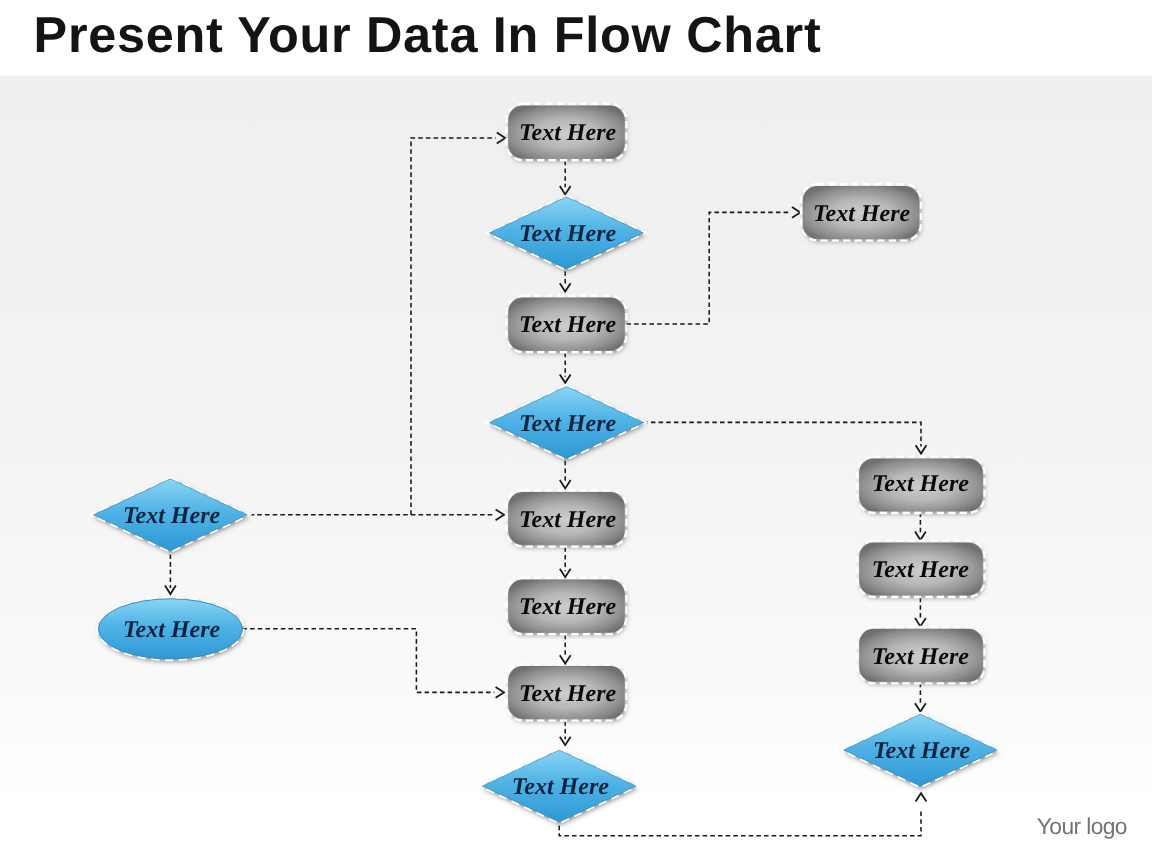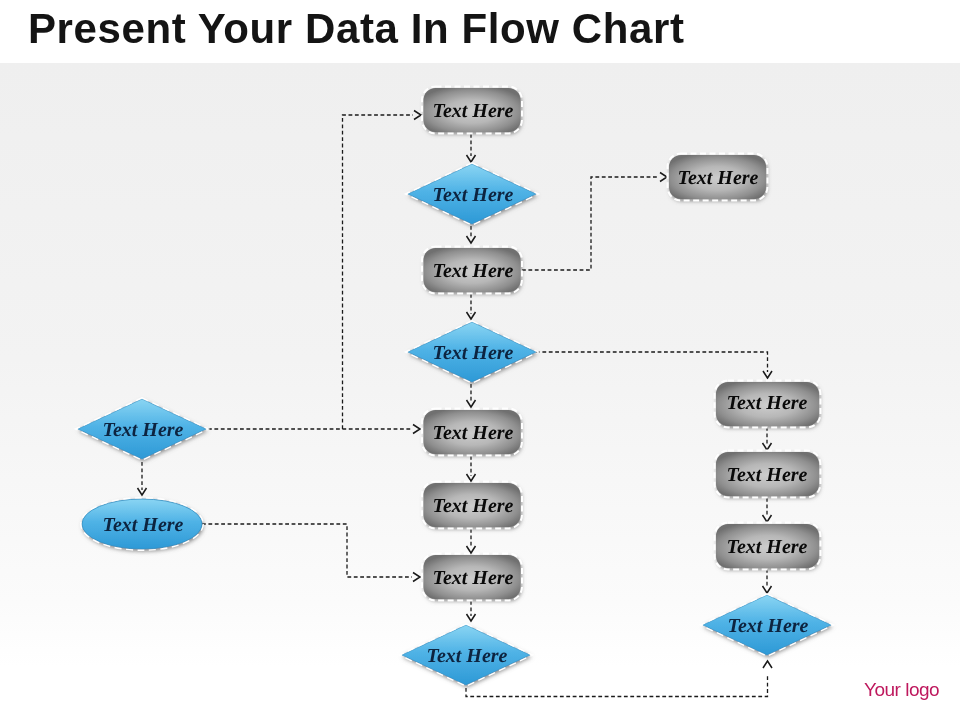--- a/index.html
+++ b/index.html
@@ -2,21 +2,21 @@
 <html><head>
 <meta charset="utf-8">
 <style>
   html,body{margin:0;padding:0;}
   body{width:960px;height:720px;overflow:hidden;background:#ffffff;font-family:"Liberation Sans",sans-serif;}
   .page{position:absolute;top:0;left:0;width:960px;height:720px;}
   .bg{position:absolute;left:0;top:63px;width:960px;height:657px;
       background:linear-gradient(to bottom,#efefef 0%,#f3f3f3 45%,#fbfbfb 82%,#ffffff 92%,#ffffff 100%);}
   .title{position:absolute;left:28px;top:5px;font-family:"Liberation Sans",sans-serif;
          font-weight:bold;font-size:42px;letter-spacing:0.6px;color:#141414;white-space:nowrap;}
-  .logo{position:absolute;left:864px;top:679px;font-size:19px;letter-spacing:-0.5px;color:#be185d;}
+  .logo{position:absolute;left:864px;top:679px;font-size:19px;letter-spacing:-0.5px;color:#737373;}
   svg{position:absolute;left:0;top:0;}
   .st{font-family:"Liberation Serif",serif;font-weight:bold;font-style:italic;font-size:20px;text-rendering:geometricPrecision;}
   .dk{fill:#0a0a0a;}
   .bl{fill:#0d2440;}
 </style>
 </head>
 <body>
 <div class="page">
 <div class="bg"></div>
 <div class="title">Present Your Data In Flow Chart</div>

